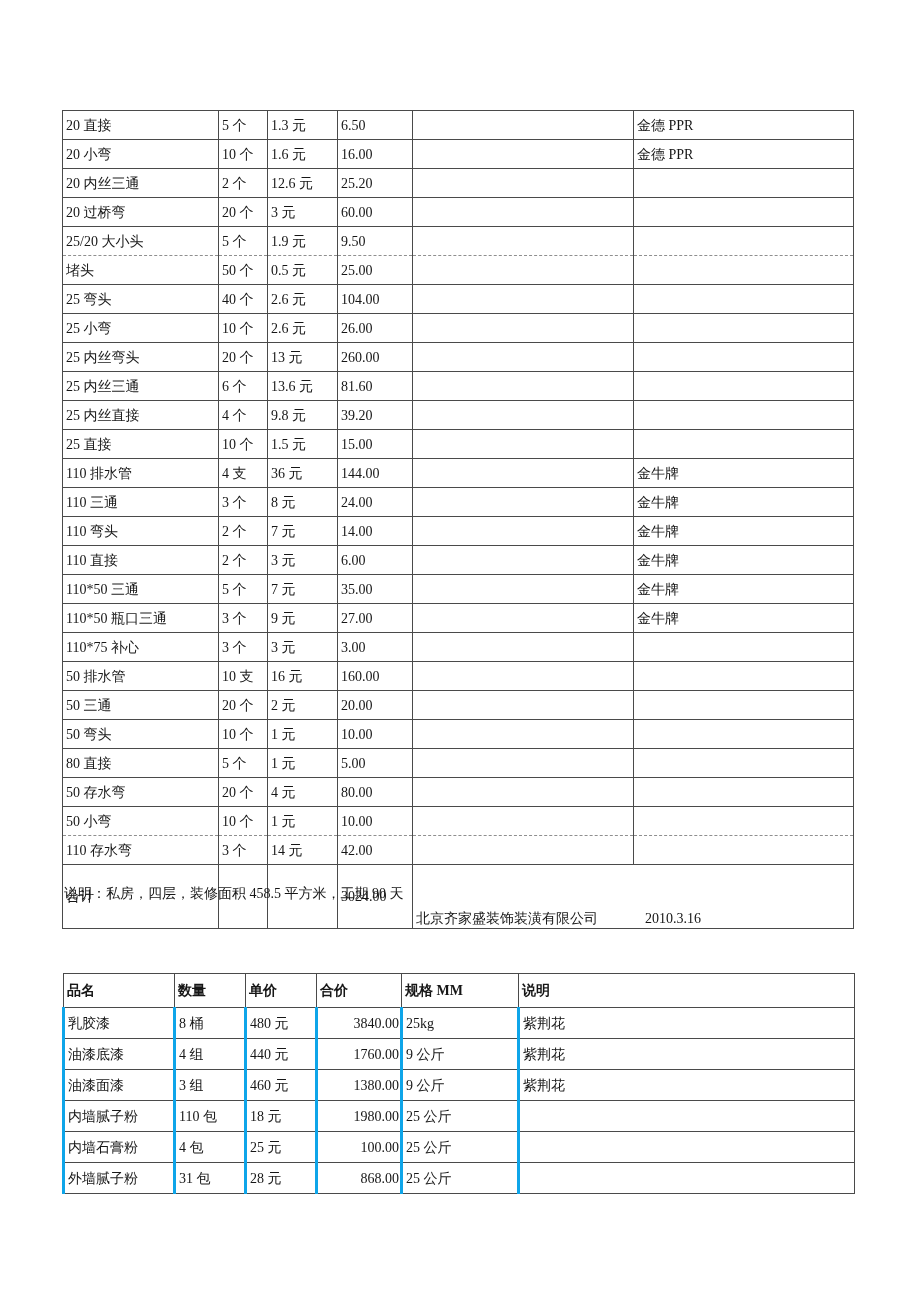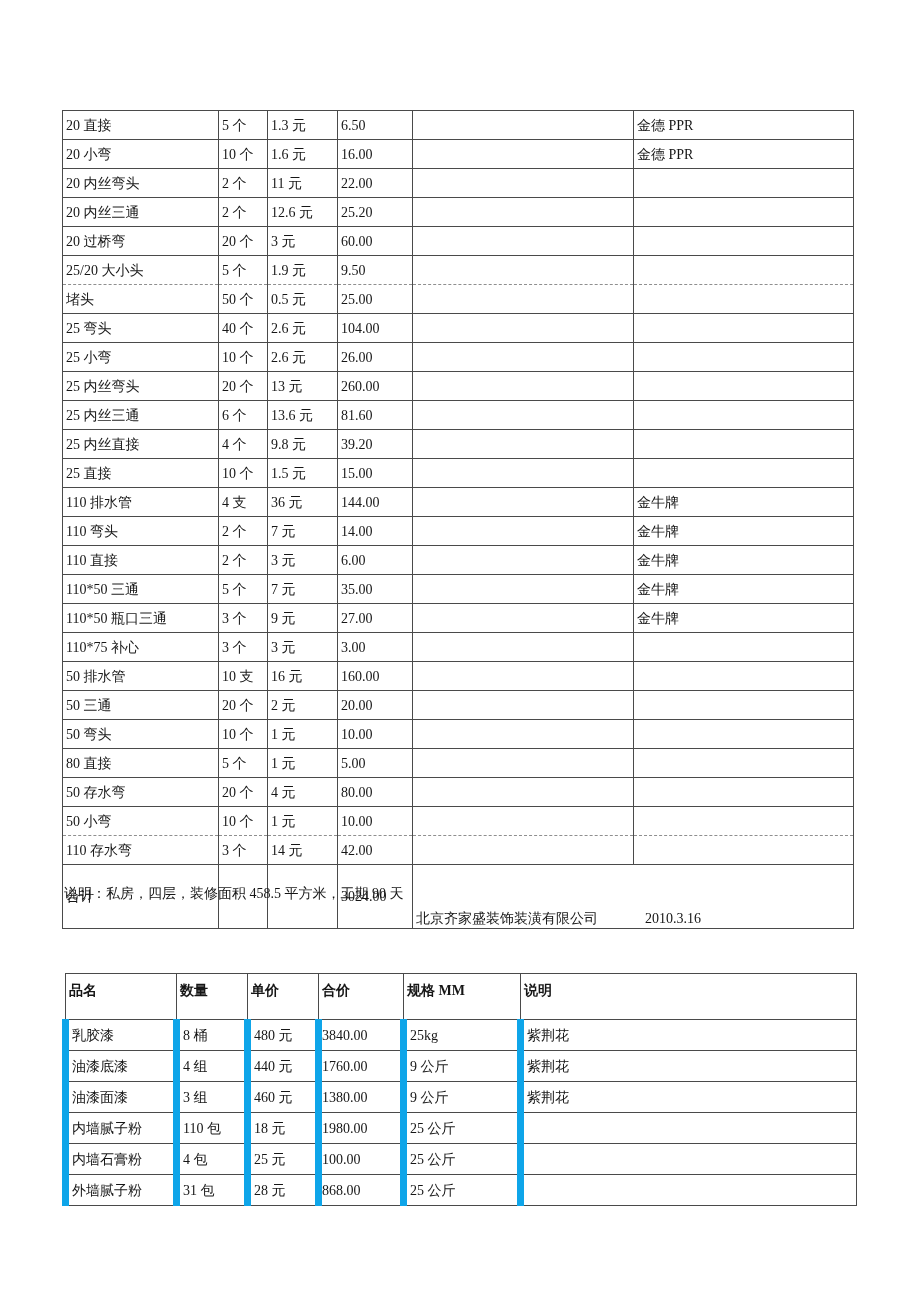--- a/index.html
+++ b/index.html
@@ -25,28 +25,28 @@
   .note{position:absolute;left:64px;top:884px;font-size:14px;line-height:20px;}
   
   .t2{
     position:absolute;left:62px;top:973px;width:791px;
     border-collapse:collapse;table-layout:fixed;font-size:14px;
     border:1px solid #4a4a4a;
   }
   .t2 th{
     border-top:1px solid #4a4a4a;border-left:1px solid #4a4a4a;
     height:32px;font-weight:bold;text-align:left;
-    padding:1px 0 12px 3px;white-space:nowrap;overflow:hidden;vertical-align:middle;
+    padding:1px 0 0 3px;white-space:nowrap;overflow:hidden;vertical-align:middle;
   }
   .t2 td{
-    border-top:1px solid #4a4a4a;border-left:7px solid #0ea5e9;
+    border-top:1px solid #4a4a4a;border-left:3px solid #0ea5e9;
     height:29px;padding:1px 0 0 3px;vertical-align:middle;
     white-space:nowrap;overflow:hidden;
   }
-  .t2 td.num{text-align:left;padding-left:0;padding-right:1px;margin-top:35px;}
+  .t2 td.num{text-align:right;padding-left:0;padding-right:1px;margin-top:35px;}
   
   .raised{position:relative;}
   .raised::before{
     content:"";position:absolute;top:-7px;left:-1px;right:-1px;height:6px;
     border:1px solid #4a4a4a;border-bottom:none;
   }
 </style>
 </head>
 <body>
 
@@ -72,28 +72,20 @@
         </tr>
         <tr>
           <td>20 小弯</td>
           <td>10 个</td>
           <td>1.6 元</td>
           <td>16.00</td>
           <td></td>
           <td>金德 PPR</td>
         </tr>
         <tr>
-          <td>20 内丝弯头</td>
-          <td>2 个</td>
-          <td>11 元</td>
-          <td>22.00</td>
-          <td></td>
-          <td></td>
-        </tr>
-        <tr>
           <td>20 内丝三通</td>
           <td>2 个</td>
           <td>12.6 元</td>
           <td>25.20</td>
           <td></td>
           <td></td>
         </tr>
         <tr>
           <td>20 过桥弯</td>
           <td>20 个</td>
@@ -164,20 +156,28 @@
           <td>1.5 元</td>
           <td>15.00</td>
           <td></td>
           <td></td>
         </tr>
         <tr>
           <td>110 排水管</td>
           <td>4 支</td>
           <td>36 元</td>
           <td>144.00</td>
+          <td></td>
+          <td>金牛牌</td>
+        </tr>
+        <tr>
+          <td>110 三通</td>
+          <td>3 个</td>
+          <td>8 元</td>
+          <td>24.00</td>
           <td></td>
           <td>金牛牌</td>
         </tr>
         <tr>
           <td>110 弯头</td>
           <td>2 个</td>
           <td>7 元</td>
           <td>14.00</td>
           <td></td>
           <td>金牛牌</td>

